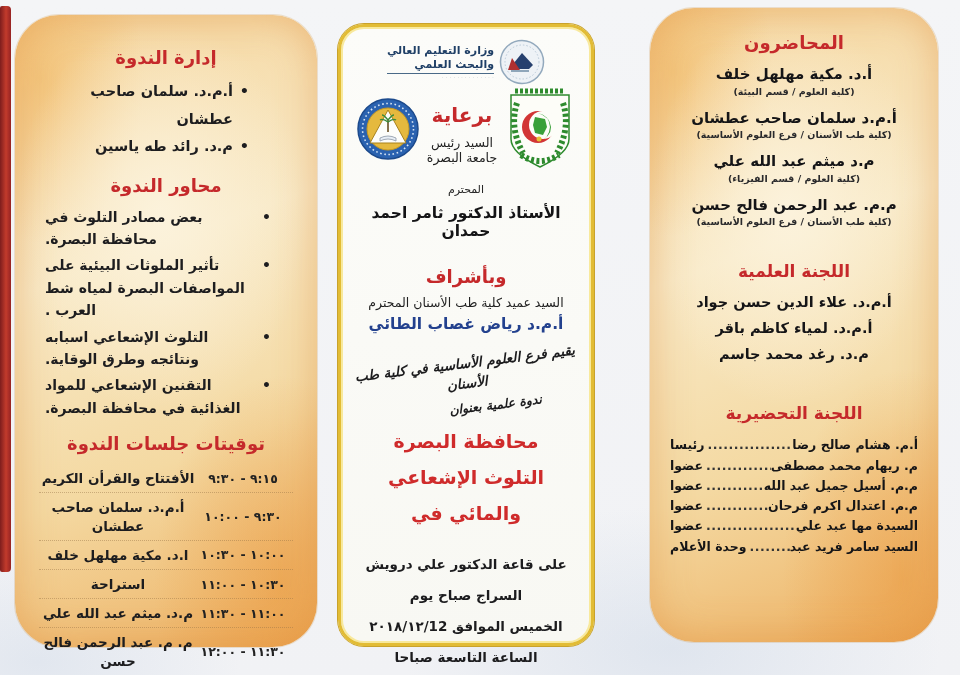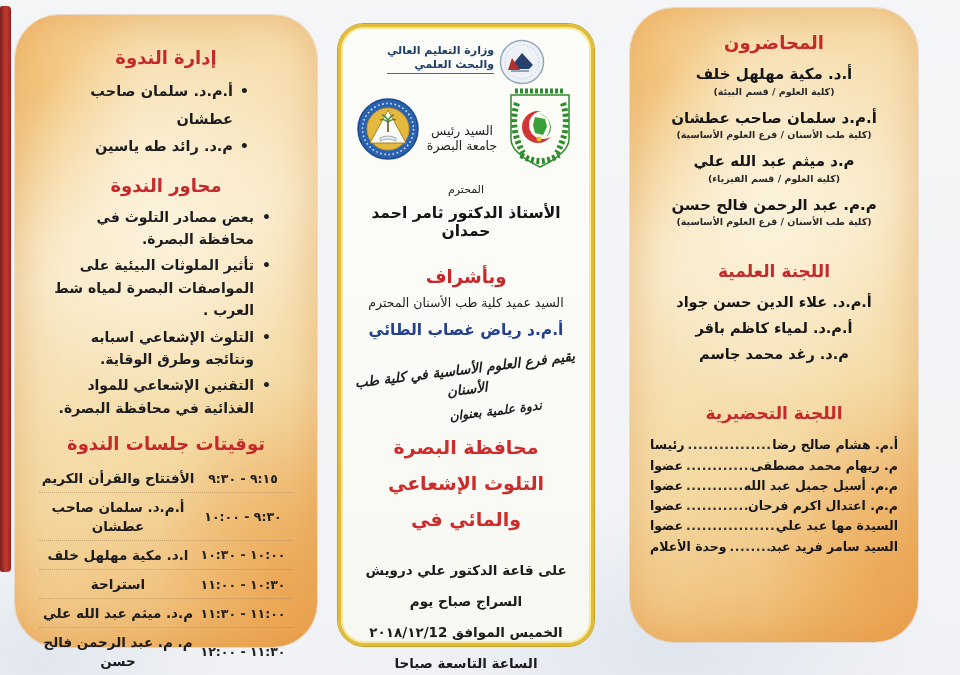--- a/index.html
+++ b/index.html
@@ -20,36 +20,36 @@
   .panel.warm{
     border-radius:44px;
     background:
       radial-gradient(ellipse 72% 46% at 48% 32%, rgba(252,243,221,.95) 0%, rgba(252,243,221,0) 68%),
       radial-gradient(ellipse 70% 55% at 88% 90%, rgba(234,152,62,.55) 0%, rgba(234,152,62,0) 60%),
       radial-gradient(ellipse 60% 45% at 8% 10%, rgba(240,176,84,.5) 0%, rgba(240,176,84,0) 58%),
       linear-gradient(160deg,#f5d59c 0%,#f8e9c6 38%,#f4d9a2 68%,#edb061 100%);
     box-shadow: inset 0 0 42px rgba(222,136,50,.45), 0 0 0 1px rgba(205,150,80,.25);
   }
   .panel.left-p{left:15px; top:15px; width:302px; height:632px; padding:32px 20px;}
-  .panel.right-p{left:630px; top:8px; width:288px; height:634px; padding:14px 18px;}
+  .panel.right-p{left:650px; top:8px; width:288px; height:634px; padding:14px 18px;}
   .panel.gold{
     left:338px; top:24px; width:256px; height:622px; padding:8px 14px;
     border-radius:26px;
     background:linear-gradient(180deg,#fcfcf9 0%,#f8f8f3 100%);
     border:3px solid #e2bc35;
     box-shadow: inset 0 0 0 2px #f8e99c, 0 0 0 1px #c9a22b;
   }
   .rtl{direction:rtl; unicode-bidi:embed;}
   .red-h{color:#c5292b; font-weight:bold; text-align:center; letter-spacing:0;}
   .h18{font-size:18px;} .h17{font-size:17px;} .h20{font-size:20px;}
   
   .admin-list{list-style:none; margin:10px 0 0; padding:0 48px 0 6px; text-align:right;}
   .admin-list li{font-size:14.5px; font-weight:bold; color:#1d1d1f; line-height:1.9; position:relative; padding-right:16px;}
   .admin-list li::before{content:"•"; position:absolute; right:0; color:#1d1d1f;}
-  .topics-list{list-style:none; margin:10px 0 0; padding:0 26px 0 10px; text-align:right;}
+  .topics-list{list-style:none; margin:10px 0 0; padding:0 26px 0 10px; text-align:left;}
   .topics-list li{font-size:14px; font-weight:bold; color:#1d1d1f; line-height:1.6; position:relative; padding-right:17px; margin-bottom:4px;}
   .topics-list li::before{content:"•"; position:absolute; right:0; color:#1d1d1f;}
   .sched{margin-top:10px; padding:0 4px;}
   .sched-row{display:flex; direction:rtl; align-items:center; padding:5px 2px; border-bottom:1px dotted rgba(150,115,70,.45);}
   .sched-row:last-child{border-bottom:none;}
   .sched-time{width:96px; flex:none; font-size:12.5px; font-weight:bold; color:#222; text-align:center;}
   .sched-name{flex:1; font-size:13.5px; font-weight:bold; color:#1d1d1f; text-align:center; line-height:1.35;}
   
   .lect{margin-top:12px; text-align:center;}
   .lect .nm{font-size:15px; font-weight:bold; color:#151517; line-height:1.3;}
@@ -65,21 +65,21 @@
   .center-inner{text-align:center; direction:rtl;}
   .ministry{display:flex; direction:rtl; align-items:center; justify-content:center; gap:5px; margin-top:4px;}
   .ministry-text{text-align:right;}
   .ministry-text .l{font-size:11px; font-weight:bold; color:#1f3f66; line-height:1.25;}
   .ministry-text .u{border-top:1.5px solid #4a6a88; margin-top:2px; padding-top:1px; font-size:4.5px; color:#9aa8b5; letter-spacing:.5px;}
   .logo-row{display:flex; direction:rtl; align-items:center; justify-content:space-between; margin-top:2px; padding:0 2px;}
   .patron-mid{flex:1; padding-top:10px;}
   .small-line{font-size:12.5px; color:#222; margin-top:8px;}
   .tiny-line{font-size:11px; color:#222; margin-top:12px;}
   .bold-name{font-size:15.5px; font-weight:bold; color:#141416; margin-top:8px;}
-  .blue-name{font-size:15.5px; font-weight:bold; color:#23418e; margin-top:11px;}
+  .blue-name{font-size:15.5px; font-weight:bold; color:#23418e; margin-top:5px;}
   .slant1{display:inline-block; transform:rotate(-7deg); font-size:13.5px; font-style:italic; font-weight:600; color:#1c1c1e; margin-top:20px; line-height:1.5;}
   .slant2{display:inline-block; transform:rotate(-7deg); font-size:12.5px; font-style:italic; font-weight:600; color:#1c1c1e; margin-top:2px; margin-left:60px;}
   .sem-title{font-size:19px; font-weight:bold; color:#cf2b2b; line-height:1.9; margin-top:10px;}
   .venue{font-size:13.5px; font-weight:600; color:#1c1c1e; line-height:2.3; margin-top:18px;} .mt14{margin-top:14px;} .mt26{margin-top:26px;}
   svg{display:block;}
 </style>
 </head>
 <body>
 
 <div class="page">
@@ -156,20 +156,21 @@
           <path d="M12 16 Q4 40 18 66" fill="none" stroke="#2e8b2e" stroke-width="6" stroke-dasharray="3,2.5"></path>
           <path d="M58 16 Q66 40 52 66" fill="none" stroke="#2e8b2e" stroke-width="6" stroke-dasharray="3,2.5"></path>
           <path d="M16 68 Q35 80 54 68" fill="none" stroke="#2e8b2e" stroke-width="6" stroke-dasharray="3,2.5"></path>
           <circle cx="33" cy="40" r="16" fill="#d23535"></circle>
           <circle cx="38" cy="38" r="14" fill="#fdfdf8"></circle>
           <path d="M33 26 Q44 28 45 40 Q44 52 34 54 Q46 50 46 40 Q45 30 33 26 Z" fill="#3aa03a"></path>
           <path d="M30 30 L40 32 L42 40 L38 48 L30 46 L28 38 Z" fill="#3aa03a"></path>
           <circle cx="34" cy="52" r="2.5" fill="#e8c133"></circle>
         </svg>
         <div class="patron-mid">
+          <div class="red-h h20">برعاية</div>
           <div class="small-line">السيد رئيس جامعة البصرة</div>
         </div>
         <svg width="62" height="62" viewBox="0 0 62 62">
           <circle cx="31" cy="31" r="30" fill="#2a62b0" stroke="#1c4a8c" stroke-width="1.5"></circle>
           <circle cx="31" cy="31" r="25.5" fill="none" stroke="#d8e6f5" stroke-width="1.6" stroke-dasharray="1.6,2.6"></circle>
           <circle cx="31" cy="31" r="21" fill="#e5b93e" stroke="#c79a24" stroke-width="1"></circle>
           <polygon points="31,12 13,45 49,45" fill="#fdfdfa" stroke="#a8821d" stroke-width="1"></polygon>
           <path d="M31 22 V34" stroke="#5c4013" stroke-width="1.5"></path>
           <path d="M31 24 Q26 20 23 22 M31 24 Q36 20 39 22 M31 22 Q27 17 25 17 M31 22 Q35 17 37 17" stroke="#3a8a3a" stroke-width="1.4" fill="none"></path>
           <path d="M23 40 Q31 36 39 40 L39 43 Q31 39 23 43 Z" fill="#e8eef5" stroke="#8a96a5" stroke-width=".8"></path>

